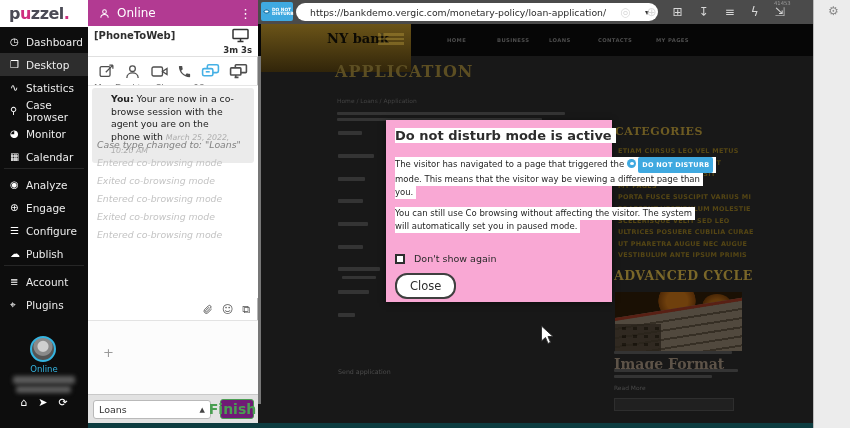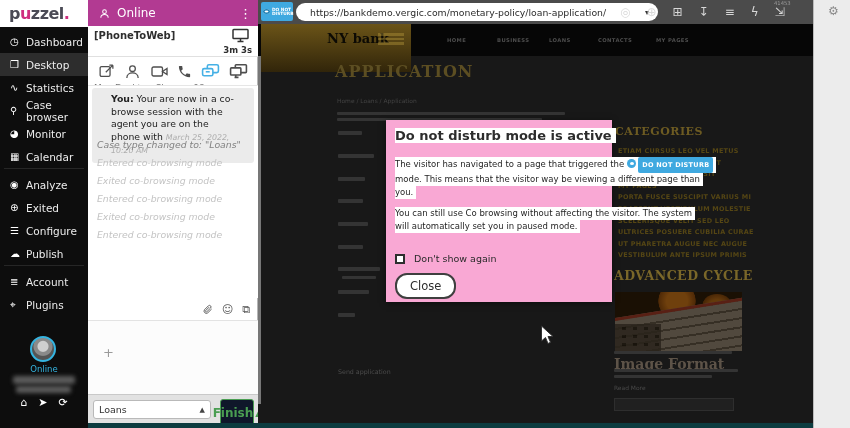--- a/index.html
+++ b/index.html
@@ -43,21 +43,21 @@
   .sys { font-style:italic; font-size:9.3px; margin-bottom:7px; color:#c3c3c3; }
   .sys.first { color:#828282; font-weight:500; }
   .attach-row { position:absolute; left:0; top:298px; width:170px; height:23px; border-bottom:1px solid #e3e3e3; display:flex; justify-content:flex-end; align-items:center; gap:9px; padding-right:8px; color:#555; }
   .attach-row span { font-size:11px; cursor:pointer; }
   .composer { position:absolute; left:0; top:321px; width:170px; height:73px; background:#fcfcfc; }
   .composer .plus { position:absolute; left:15px; top:24px; font-size:13px; color:#9a9a9a; }
   .chat-footer { position:absolute; left:0; top:394px; width:170px; height:29px; background:#e2e2e2; border-top:1px solid #c9c9c9; }
   .case-select { position:absolute; left:5px; top:5px; width:118px; height:19px; background:#fff; border:1px solid #b9b9b9; border-radius:3px; font-size:9.5px; color:#333; display:flex; align-items:center; padding:0 5px; cursor:pointer; }
   .case-select .csel-label { flex:1; }
   .case-caret { font-size:7px; color:#444; }
-  .finish-btn { position:absolute; left:132px; top:4px; width:34px; height:28px; background:#0f172a; border:1px solid #4a9e52; border-radius:3px; color:#4a9e52; font-size:12px; font-weight:bold; display:flex; align-items:center; justify-content:center; gap:2px; cursor:pointer; }
+  .finish-btn { position:absolute; left:132px; top:4px; width:34px; height:20px; background:#701a75; border:1px solid #4a9e52; border-radius:3px; color:#4a9e52; font-size:14px; font-weight:bold; display:flex; align-items:center; justify-content:center; gap:2px; cursor:pointer; }
 
   
   .toolbar { position:absolute; left:258px; top:0; width:555px; height:24px; background:#4b4b4b; }
   .dnd-badge { position:absolute; left:3px; top:2px; width:32px; height:19px; background:#3fa9e0; border-radius:2px; display:flex; align-items:center; padding:0 2px; gap:2px; }
   .dnd-badge .eye { width:7px; height:5px; border-radius:50%; background:#fff; box-shadow:inset 0 0 0 1.5px #1b7fb4; flex:none; }
   .dnd-2line { color:#fff; font-weight:bold; font-size:7px; line-height:7px; transform:scale(0.62); transform-origin:left center; white-space:nowrap; }
   .url-pill { position:absolute; left:38px; top:3px; width:362px; height:18px; background:#fff; border-radius:9px; display:flex; align-items:center; padding:0 9px 0 14px; }
   .url-text { flex:1; font-size:9.3px; color:#2b2b2b; white-space:nowrap; overflow:hidden; }
   .url-caret { font-size:8px; color:#333; }
   .tb-icons { position:absolute; left:362px; top:0; height:24px; display:flex; align-items:center; gap:16px; color:#d9d9d9; font-size:12px; }
@@ -142,21 +142,21 @@
           <span class="nicon">▦</span>
           <span class="nlabel">Calendar</span>
         </div>
       <div class="nav-divider"></div>
       <div class="nav-item">
           <span class="nicon">◉</span>
           <span class="nlabel">Analyze</span>
         </div>
       <div class="nav-item">
           <span class="nicon">⊕</span>
-          <span class="nlabel">Exited</span>
+          <span class="nlabel">Engage</span>
         </div>
       <div class="nav-item">
           <span class="nicon">☰</span>
           <span class="nlabel">Configure</span>
         </div>
       <div class="nav-item">
           <span class="nicon">☁</span>
           <span class="nlabel">Publish</span>
         </div>
       <div class="nav-divider"></div>

